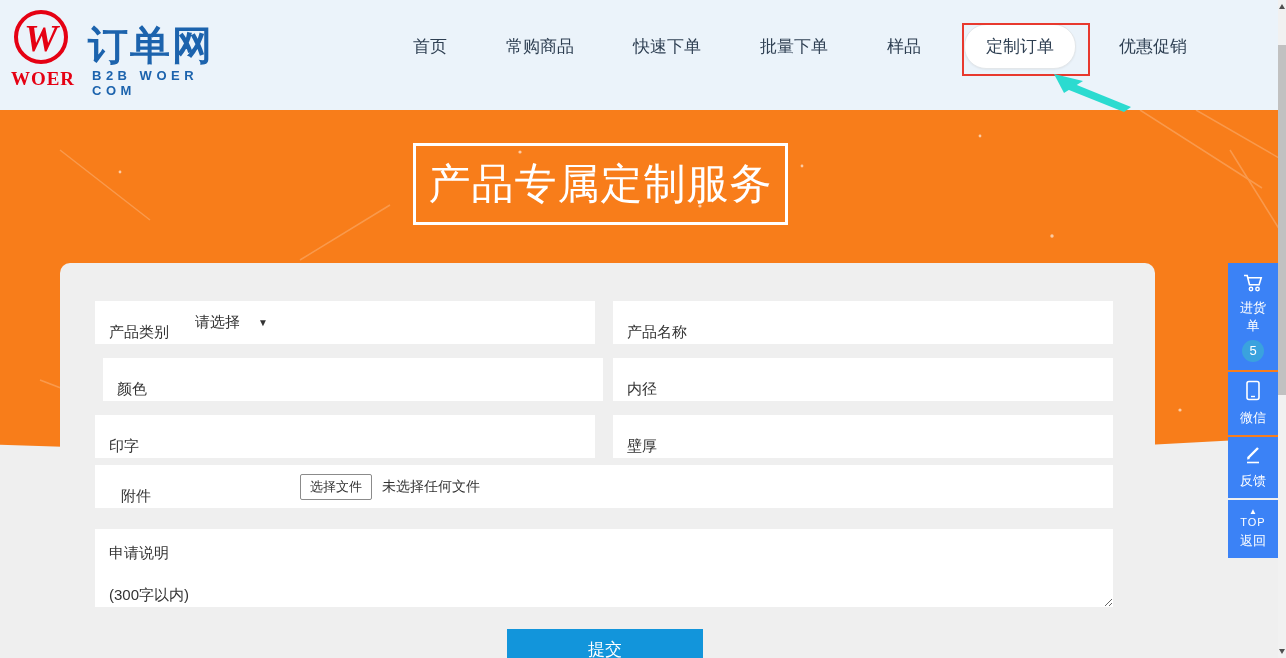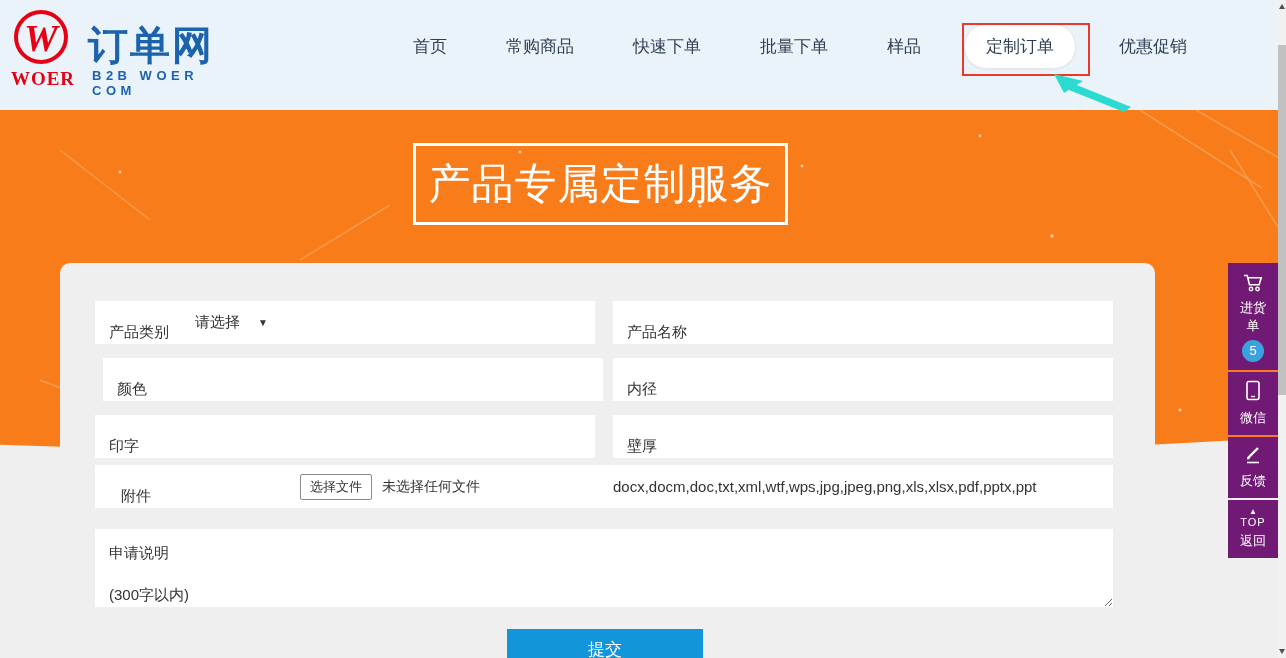--- a/index.html
+++ b/index.html
@@ -50,21 +50,21 @@
   .file-status { font-size:14px; color:#333; margin-left:10px; }
   .file-hint { position:absolute; left:518px; font-size:15px; color:#333; }
   .desc-area { position:absolute; left:35px; top:266px; width:1018px; height:78px; background:#fff; border:none;
                font-family:"Liberation Sans","DejaVu Sans",sans-serif; font-size:15px; color:#333; line-height:21px;
                padding:13px 14px; resize:both; outline:none; overflow:auto; }
   .submit-btn { position:absolute; left:447px; top:366px; width:196px; height:40px; background:#1295db; color:#fff;
                 border:none; font-size:17px; font-family:inherit; cursor:pointer; }
 
   
   .side { position:absolute; left:1228px; top:263px; width:50px; z-index:4; }
-  .side-block { background:#701a75; color:#fff; text-align:center; margin-bottom:2px; padding:8px 8px 8px; cursor:pointer; }
+  .side-block { background:#3b82f6; color:#fff; text-align:center; margin-bottom:2px; padding:8px 8px 8px; cursor:pointer; }
   .side-label { font-size:13px; display:block; margin-top:3px; }
   .side-badge { width:22px; height:22px; border-radius:50%; background:#3aa2de; color:#fff; font-size:13px; line-height:22px; margin:5px auto 0; }
   .top-arrow { font-size:8px; line-height:8px; }
   .top-word { font-size:11px; letter-spacing:1px; line-height:13px; }
 
   
   .scrollbar { position:absolute; right:0; top:0; width:8px; height:658px; background:#f1f1f1; z-index:9; }
   .sb-thumb { position:absolute; left:0; top:45px; width:8px; height:350px; background:#c1c1c1; cursor:pointer; }
   .sb-up { position:absolute; top:4px; left:1px; width:0; height:0; border-left:3px solid transparent; border-right:3px solid transparent; border-bottom:5px solid #505050; cursor:pointer; }
   .sb-down { position:absolute; bottom:4px; left:1px; width:0; height:0; border-left:3px solid transparent; border-right:3px solid transparent; border-top:5px solid #505050; cursor:pointer; }
@@ -155,21 +155,20 @@
       <span class="f-label">印字</span>
     </div>
     <div class="field row3r">
       <span class="f-label">壁厚</span>
     </div>
 
     <div class="attach-row">
       <span class="f-label">附件</span>
       <button class="file-btn">选择文件</button>
       <span class="file-status">未选择任何文件</span>
-      <span class="file-hint">docx,docm,doc,txt,xml,wtf,wps,jpg,jpeg,png,xls,xlsx,pdf,pptx,ppt</span>
     </div>
 
     <textarea class="desc-area" style="">申请说明
 
 (300字以内)</textarea>
 
     <button class="submit-btn">提交</button>
   </div>
 
   <div class="side">

